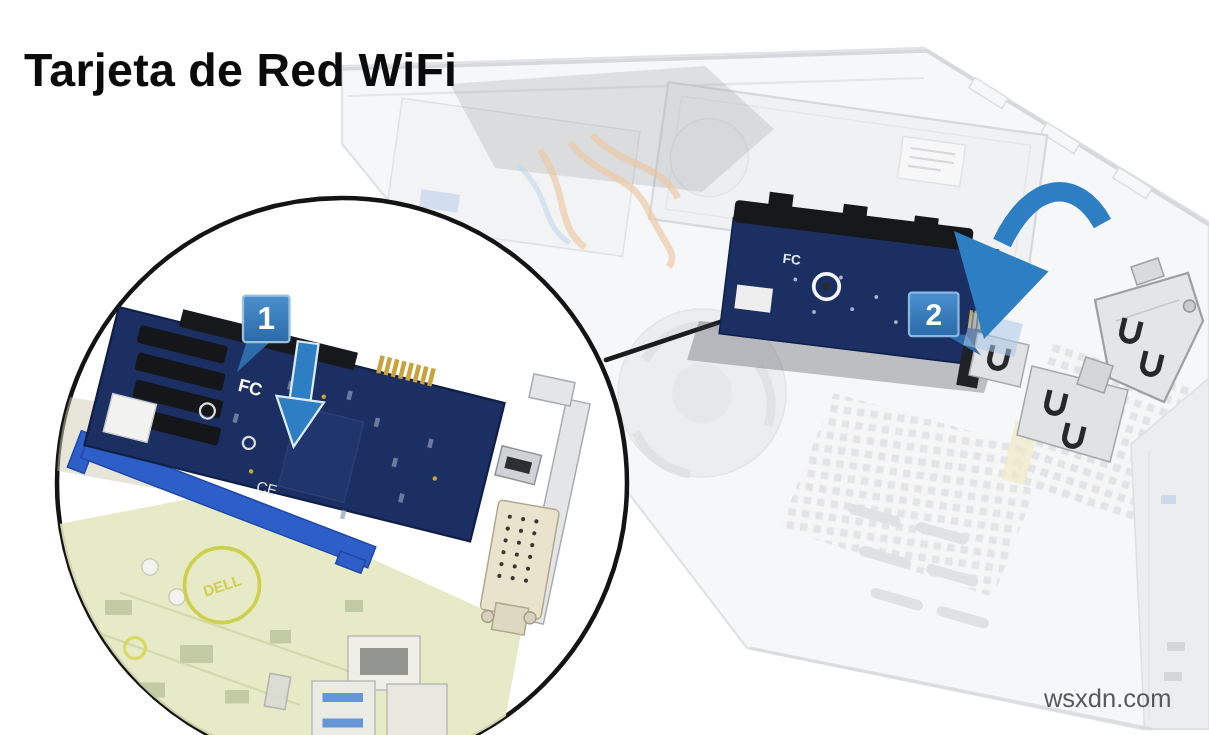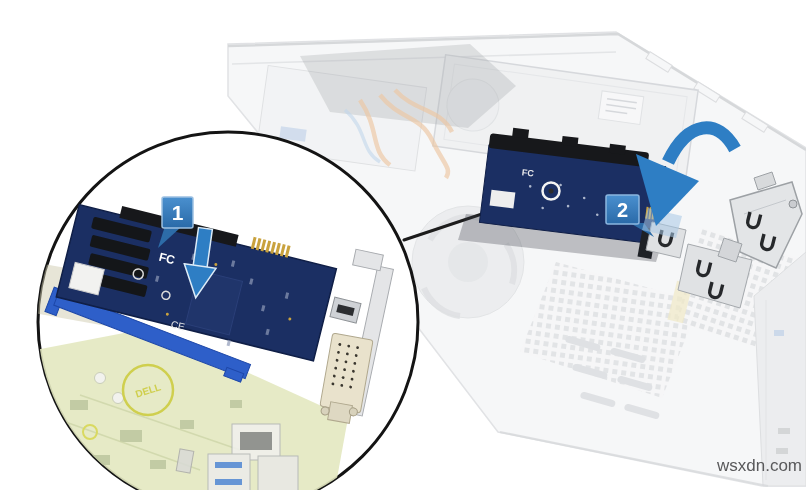--- a/index.html
+++ b/index.html
@@ -1,28 +1,29 @@
 <!DOCTYPE html>
 <html><head>
 <meta charset="utf-8">
 <style>
   html,body{margin:0;padding:0;background:#ffffff;}
   .stage{position:relative;width:806px;height:490px;overflow:hidden;background:#fff;
          font-family:"Liberation Sans", sans-serif;}
   .page-title{position:absolute;left:16px;top:8px;font-size:31px;font-weight:bold;
               letter-spacing:.2px;color:#0b0b0b;z-index:5;}
-  .watermark{position:absolute;right:4px;bottom:14px;font-size:17px;color:#59595b;z-index:6;}
+  .watermark{position:absolute;right:25px;bottom:14px;font-size:17px;color:#59595b;z-index:6;}
   svg{position:absolute;left:0;top:0;}
   text{font-family:"Liberation Sans", sans-serif;}
   .callout-num{fill:#ffffff;font-weight:bold;}
 </style>
 </head>
 <body>
 
 <div class="stage">
+  <h1 class="page-title">Tarjeta de Red WiFi</h1>
 
   <svg width="806" height="490" viewBox="0 0 806 490">
     <defs>
       <linearGradient id="calloutGrad" x1="0" y1="0" x2="0" y2="1">
         <stop offset="0" stop-color="#4a90cf"></stop>
           <stop offset="1" stop-color="#2a6aa8"></stop>
       </linearGradient>
       <pattern id="holesA" width="9" height="9" patternUnits="userSpaceOnUse" patternTransform="rotate(8)">
         <rect x="1" y="1" width="5" height="5" fill="#a9aeb4"></rect>
       </pattern>

